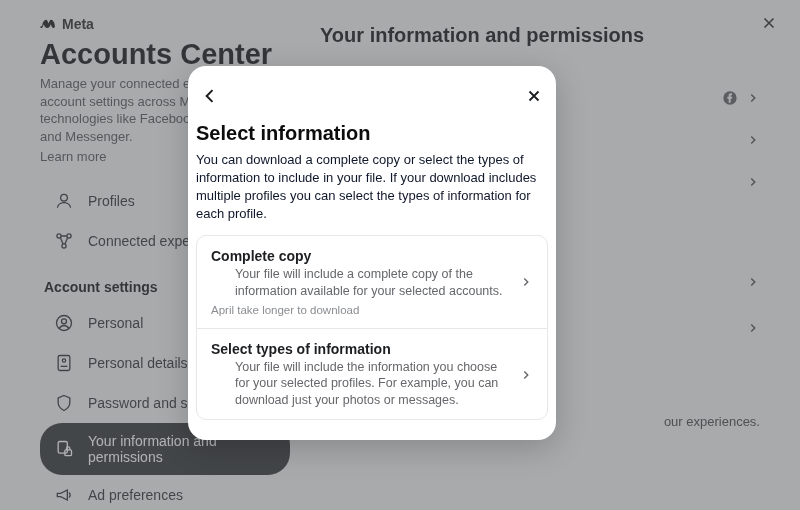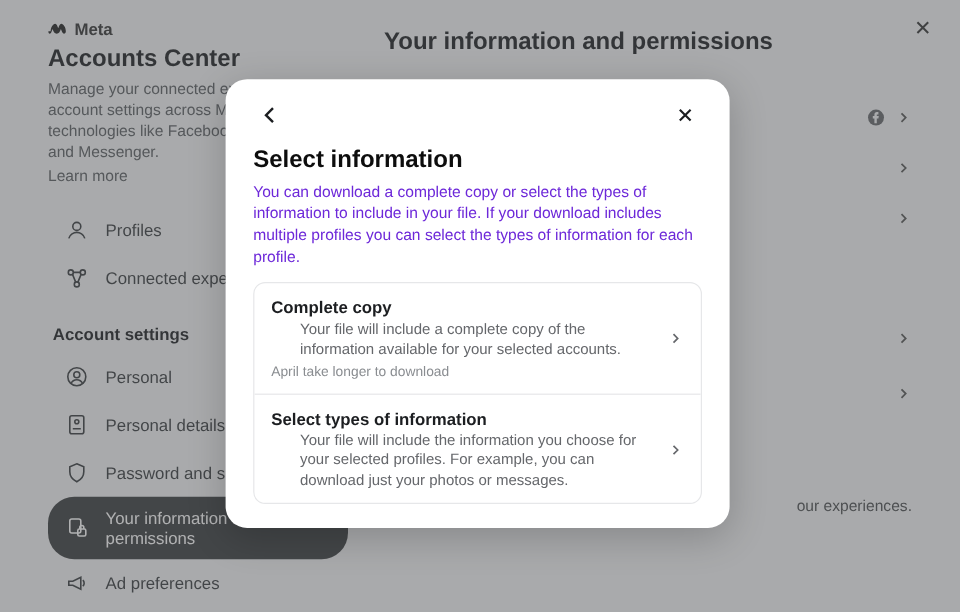--- a/index.html
+++ b/index.html
@@ -3,21 +3,21 @@
 <meta charset="utf-8">
 <style>
   * { box-sizing: border-box; margin: 0; padding: 0; }
   html, body { width: 800px; height: 510px; overflow: hidden; font-family: -apple-system, BlinkMacSystemFont, "Segoe UI", Helvetica, Arial, sans-serif; }
   body { background: #f2f3f4; color: #1c1e21; position: relative; }
 
   
   .page { width: 100%; height: 100%; padding: 16px 40px; }
   .meta-brand { display: flex; align-items: center; gap: 6px; font-weight: 600; color: #333; font-size: 14px; }
   .meta-brand svg { width: 16px; height: 16px; }
-  .page-title { font-size: 20px; font-weight: 700; margin-top: 6px; color: #1c1e21; }
+  .page-title { font-size: 29px; font-weight: 700; margin-top: 6px; color: #1c1e21; }
   .page-sub { font-size: 13px; color: #5a5d61; margin-top: 4px; max-width: 240px; line-height: 1.35; }
   .learn-link { font-size: 13px; color: #5a5d61; margin-top: 4px; display: inline-block; }
 
   .layout { display: flex; }
   .left-col { width: 250px; flex: 0 0 250px; }
   .right-col { flex: 1; padding-left: 30px; }
 
   .page-heading { font-size: 20px; font-weight: 700; margin-top: 8px; color: #1c1e21; }
 
   .nav-list { margin-top: 16px; }
@@ -27,25 +27,25 @@
   .section-header { font-size: 14px; font-weight: 700; margin: 18px 4px 8px; color: #1c1e21; }
 
   .right-row { display:flex; justify-content:flex-end; align-items:center; gap:8px; height:22px; margin-top:6px; }
   .right-row .chev { color:#555; }
 
   .dim-overlay { position: absolute; inset: 0; background: rgba(80,82,85,0.45); }
 
   .close-page { position: absolute; top: 14px; right: 22px; color: #333; cursor: pointer; }
 
   
-  .modal { position: absolute; left: 188px; top: 66px; width: 420px; height: 374px; background: #fff; border-radius: 18px; box-shadow: 0 8px 32px rgba(0,0,0,0.2); padding: 16px 23px 20px; display:flex; flex-direction:column; }
+  .modal { position: absolute; left: 188px; top: 66px; width: 368px; height: 374px; background: #fff; border-radius: 18px; box-shadow: 0 8px 32px rgba(0,0,0,0.2); padding: 16px 8px 20px; display:flex; flex-direction:column; }
   .modal-headbar { display:flex; justify-content:space-between; align-items:center; height:28px; }
   .modal-headbar .iconbtn { width:28px; height:28px; display:flex; align-items:center; justify-content:center; cursor:pointer; border-radius:50%; color:#1c1e21; }
   .modal-title { font-size: 20px; font-weight: 700; margin-top: 12px; color:#0d0d0d; }
-  .modal-desc { font-size: 13px; color:#6d28d9; margin-top:6px; line-height:1.38; }
+  .modal-desc { font-size: 13px; color:#0f172a; margin-top:6px; line-height:1.38; }
 
   .option-card { margin-top:12px; border:1px solid #e6e7e9; border-radius:10px; overflow:hidden; background:#fff; }
   .option-item { padding:12px 14px; display:flex; align-items:center; gap:10px; cursor:pointer; }
   .option-item + .option-item { border-top:1px solid #e6e7e9; }
   .opt-text { flex:1; }
   .opt-title { font-size:14px; font-weight:600; color:#1c1e21; }
   .opt-sub { font-size:12.5px; color:#65676b; margin-top:2px; line-height:1.35;margin-left:24px; }
   .opt-note { font-size:11.5px; color:#8a8d91; margin-top:4px; }
   .opt-chev { color:#65676b; }
 

